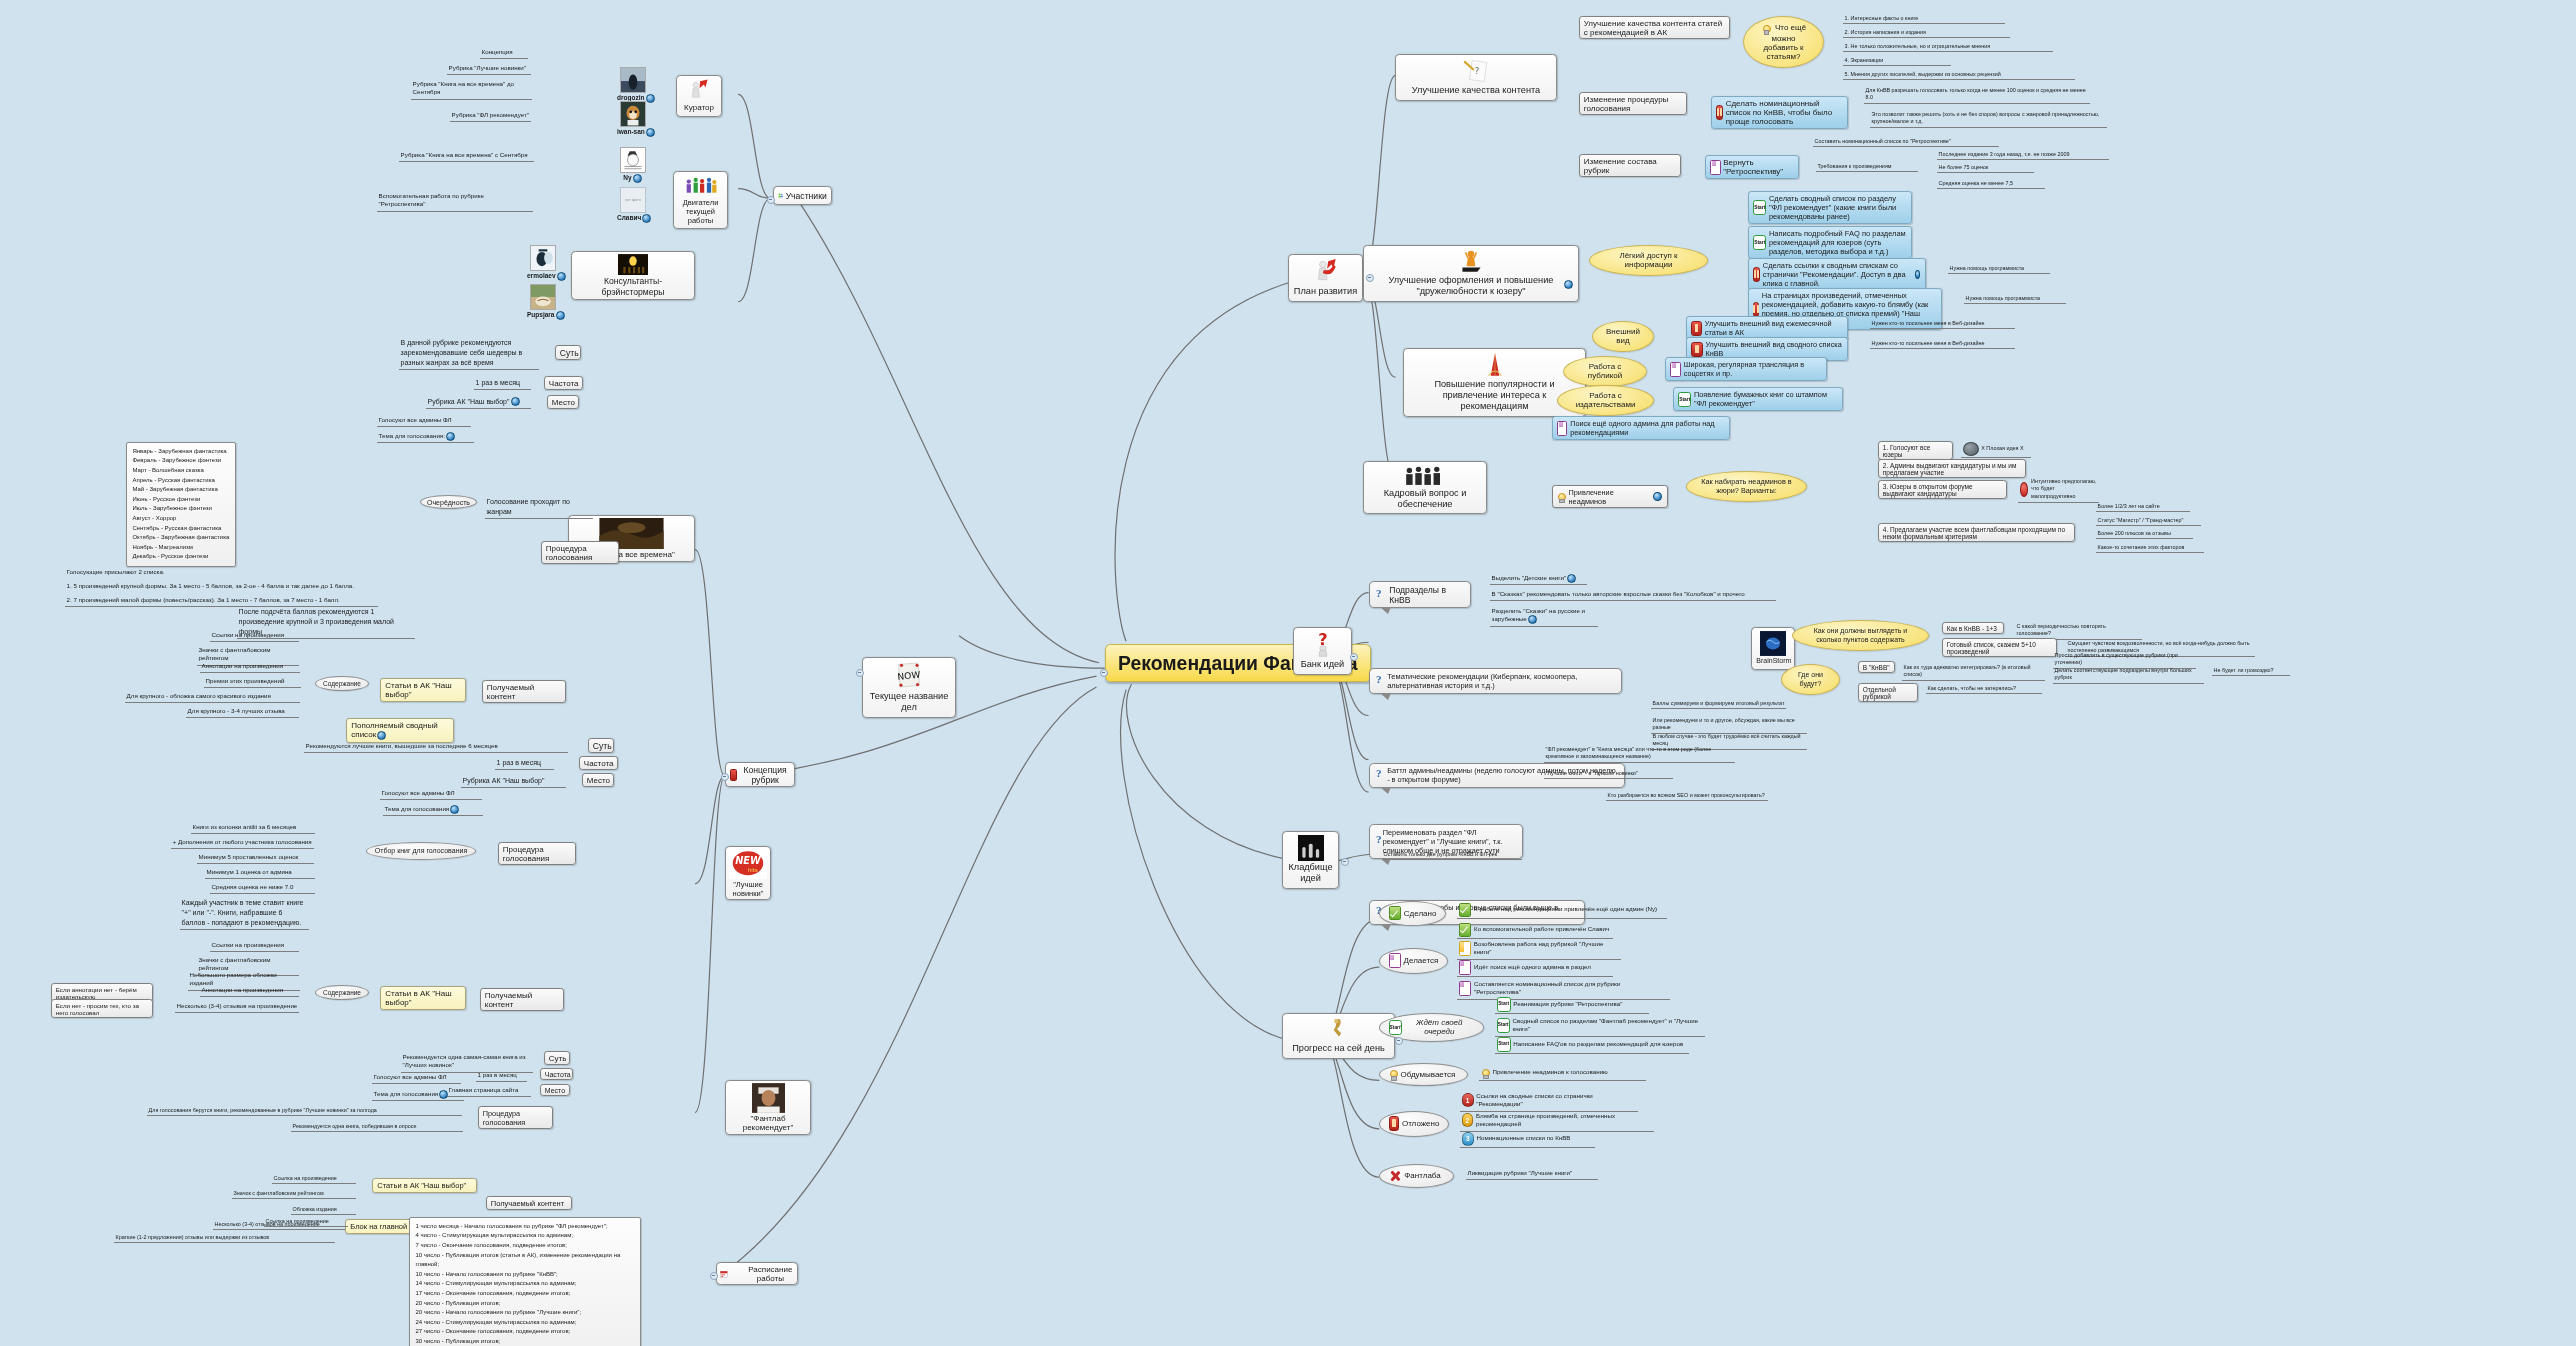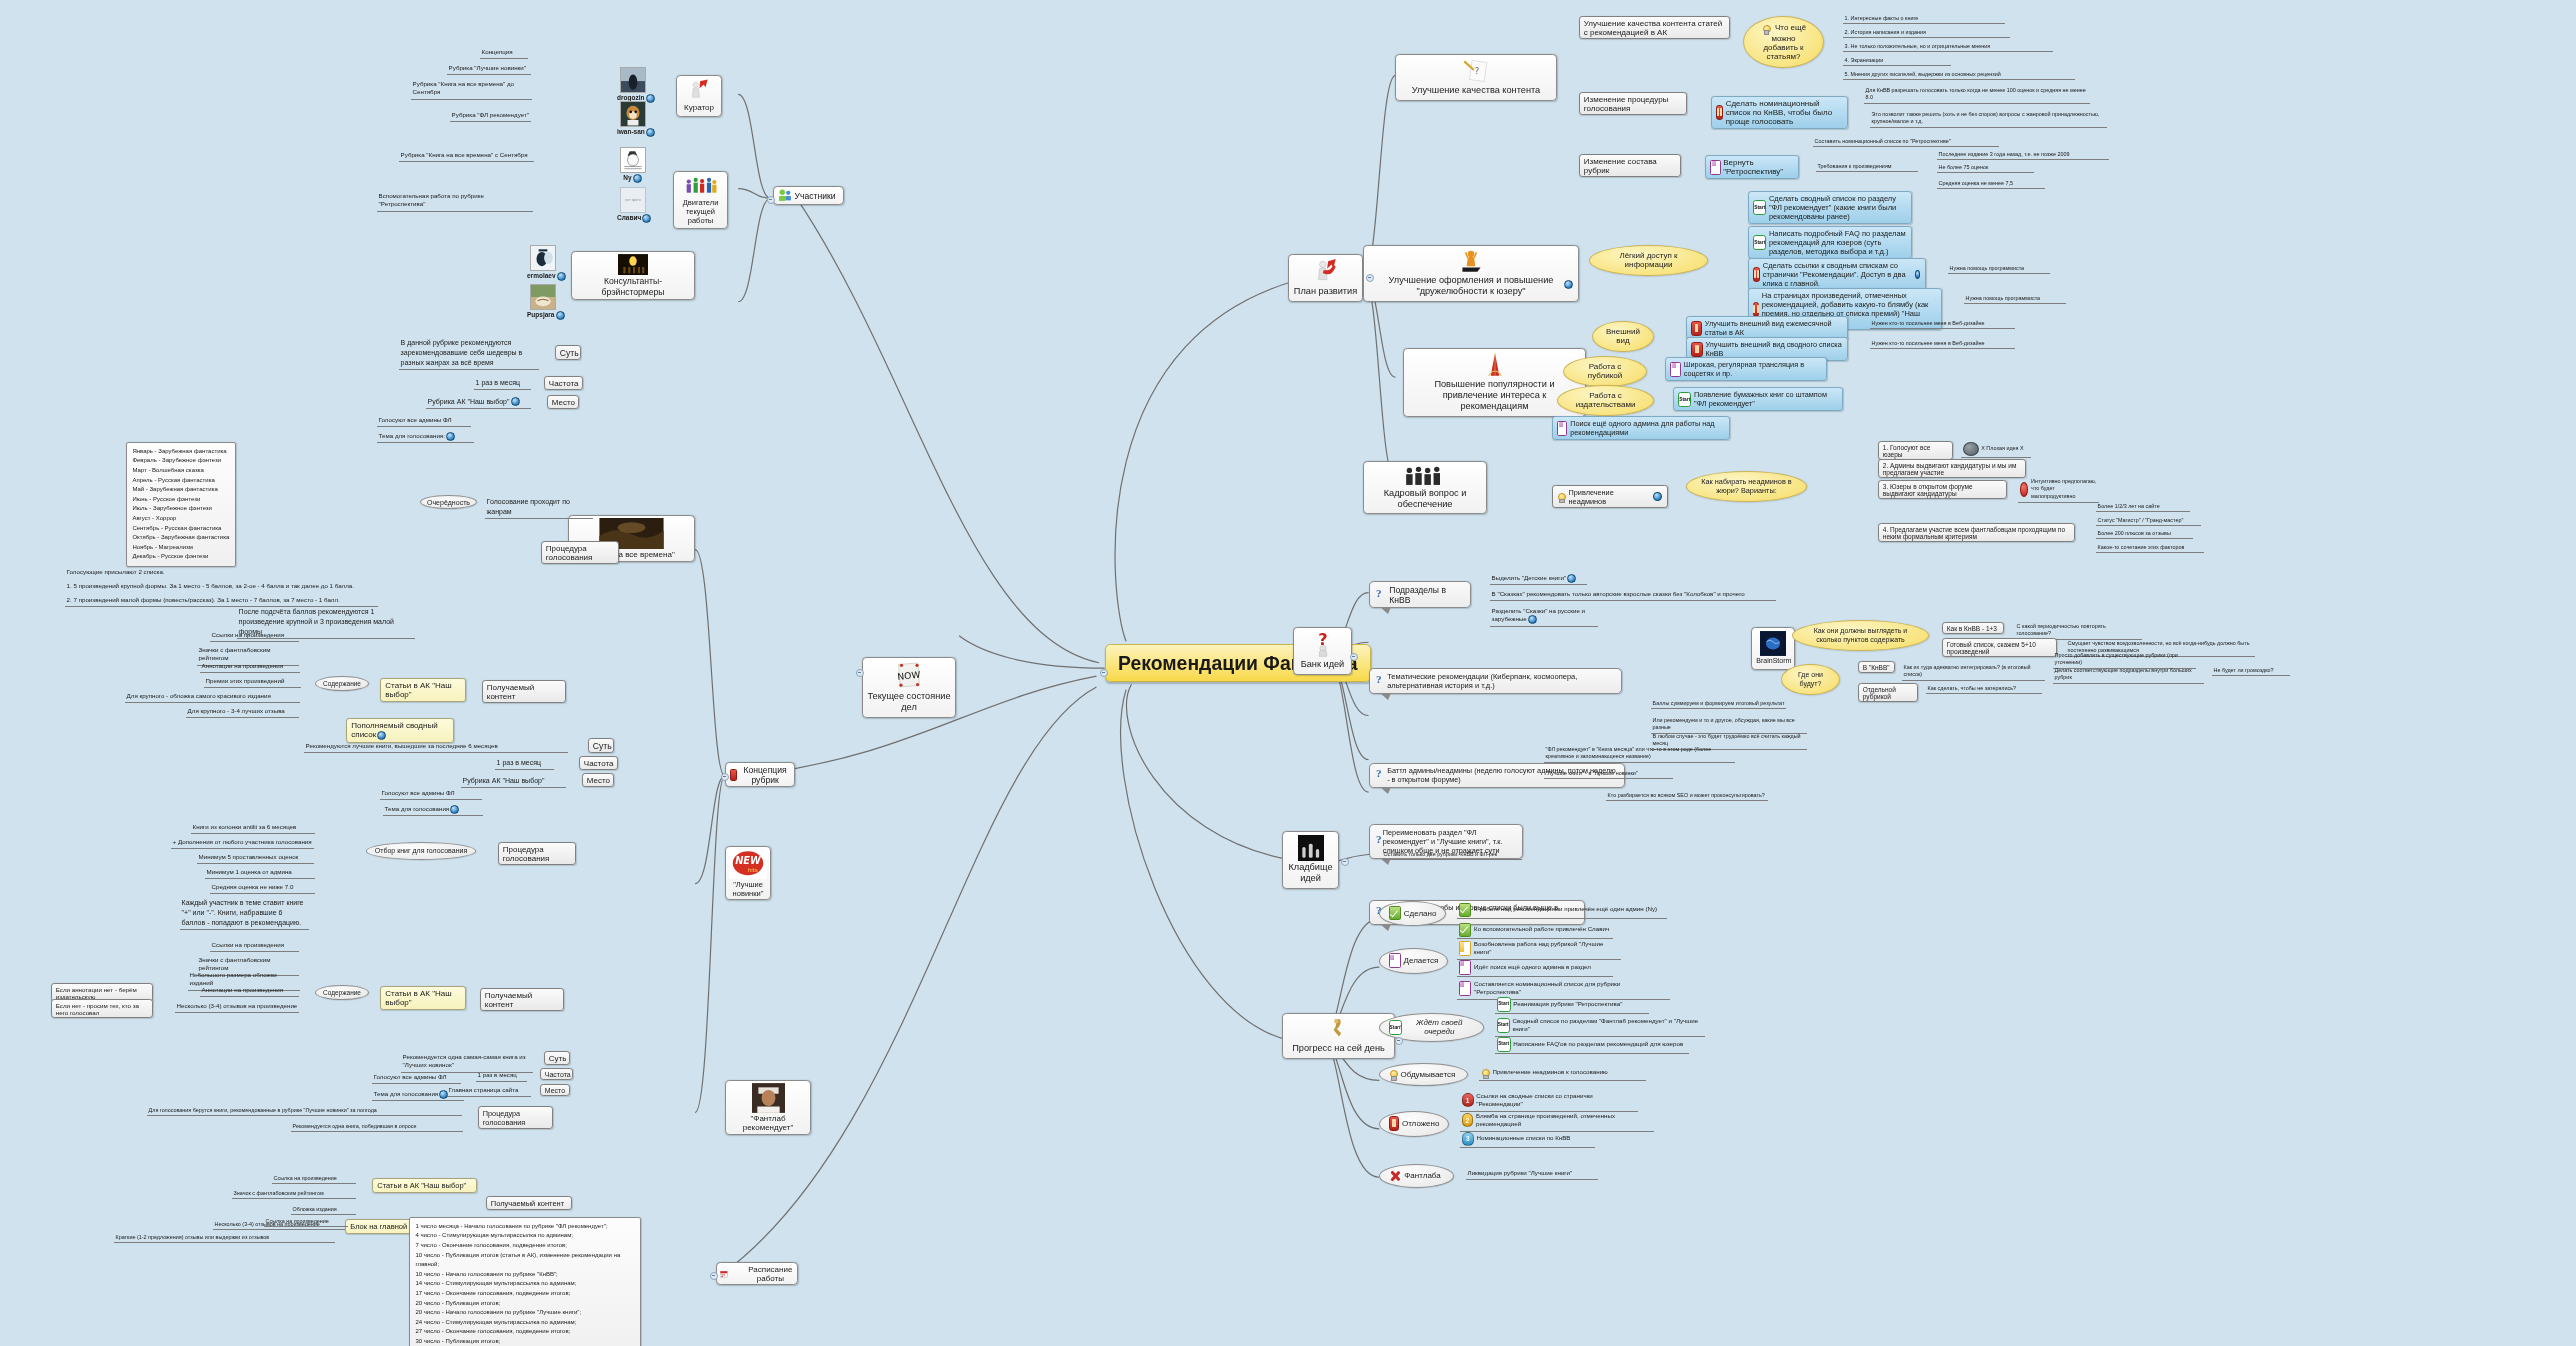--- a/index.html
+++ b/index.html
@@ -210,21 +210,21 @@
 
 <div class="node n-main" style="left:862px;top:657px;width:94px;">
   <svg class="center-img" width="30" height="29" viewBox="0 0 56 54">
     <rect x="10" y="5" width="36" height="42" fill="#f2f2ef" stroke="#b9b9b4" transform="rotate(-4 28 26)"></rect>
     <text x="28" y="33" font-size="17" font-family="DejaVu Sans" text-anchor="middle" fill="#111" transform="rotate(-6 28 30)">NOW</text>
     <circle cx="14" cy="8" r="3" fill="#c0342a"></circle>
         <circle cx="43" cy="8" r="3" fill="#c0342a"></circle>
     <circle cx="13" cy="45" r="3" fill="#c0342a"></circle>
         <circle cx="44" cy="44" r="3" fill="#c0342a"></circle>
   </svg>
-  <span class="lbl">Текущее состояние дел</span>
+  <span class="lbl">Текущее название дел</span>
 </div>
 
 <div class="node n-main" style="left:1288px;top:254px;width:75px;">
   <svg class="center-img" width="28" height="27" viewBox="0 0 52 50">
     <path d="M30 6 L44 2 L40 18 L36 12 L28 20 Z" fill="#d42b22"></path>
     <ellipse cx="20" cy="12" rx="6" ry="6" fill="#e9e9e9" stroke="#bbb"></ellipse>
     <path d="M14 20 q6 -5 12 0 l2 20 h-16 z" fill="#e0e0e0" stroke="#bbb"></path>
     <path d="M22 22 q12 4 18 -10 l4 4 q-8 20 -24 12z" fill="#d42b22"></path>
   </svg>
   <span class="lbl">План развития</span>
@@ -554,21 +554,21 @@
   <span class="ico ico-num num3">3</span>
       <span>Номинационные списки по КнВВ</span>
 </div>
 
 <div class="node n-oval-grey" style="left:1379px;top:1164px;width:75px;display:flex;align-items:center;">
   <span class="ico ico-x"></span>
   <span>Фантлаба</span>
 </div>
 <div class="node n-plain sm" style="left:1466px;top:1168px;width:132px;"><span>Ликвидация рубрики "Лучшие книги"</span></div>
 
-<div class="node n-main" style="left:773px;top:186px;width:71px;display:flex;align-items:center;gap:2.2px;padding:2.2px 4.3px;">
+<div class="node n-main" style="left:773px;top:186px;width:59px;display:flex;align-items:center;gap:2.2px;padding:2.2px 4.3px;">
   <svg width="14" height="13" viewBox="0 0 26 24">
     <circle cx="8" cy="6" r="5" fill="#7ac943"></circle>
         <path d="M2 13h12v9H2z" fill="#7ac943"></path>
     <circle cx="19" cy="7" r="4" fill="#4a8fd4"></circle>
         <path d="M14 13h10v8H14z" fill="#4a8fd4"></path>
   </svg>
   <span style="font-size:8.6px">Участники</span>
 </div>
 
 <div class="node n-main" style="left:676px;top:75px;width:46px;">

